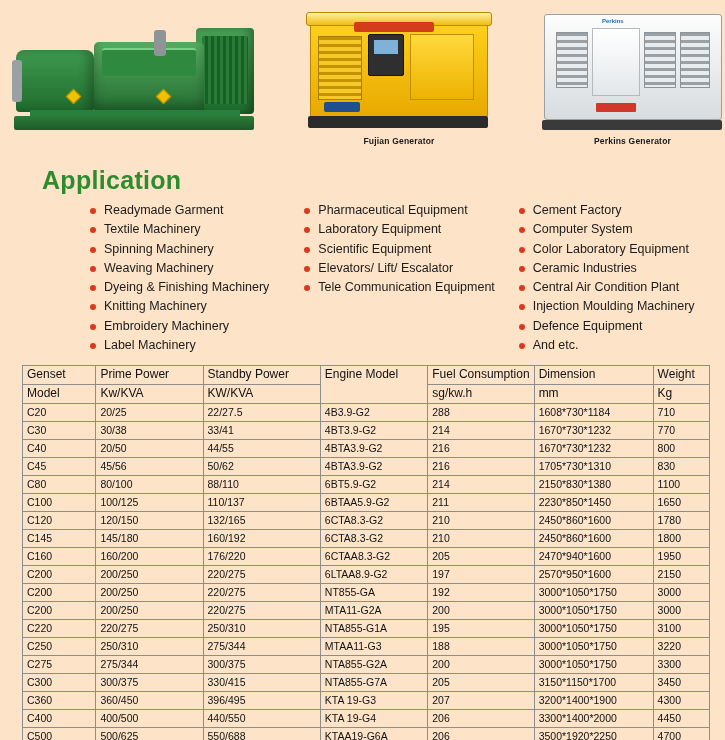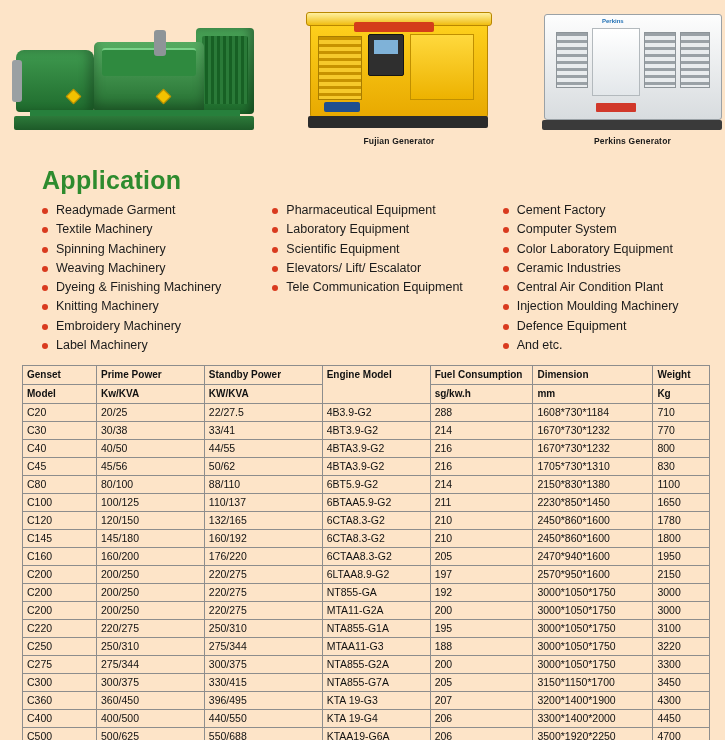--- a/index.html
+++ b/index.html
@@ -246,20 +246,21 @@
     margin: 4px 8px 6px 42px;
     letter-spacing: .3px;
   }
 
   
   .app-cols {
     display: flex;
     padding: 0 14px 0 42px;
     box-sizing: border-box;
     gap: 22px;
+    margin-left: 48px;
   }
   .app-col { width: 33%; }
   .app-col ul {
     list-style: none;
     margin: 0;
     padding: 0;
   }
   .app-col li {
     position: relative;
     padding-left: 14px;
@@ -291,22 +292,22 @@
   }
   table.spec th, table.spec td {
     border: 1px solid #8d8d8d;
     padding: 1px 4px;
     text-align: left;
     height: 15px;
     line-height: 13px;
     white-space: nowrap;
   }
   table.spec thead th {
-    font-weight: bold;
-    font-size: 10px;
+    font-weight: normal;
+    font-size: 12px;
     vertical-align: top;
     padding-top: 2px;
   }
   table.spec thead tr.h2 th {
     border-top: none;
   }
   .c-model    { width: 66px; }
   .c-prime    { width: 100px; }
   .c-standby  { width: 110px; }
   .c-engine   { width: 100px; }
@@ -444,21 +445,21 @@
           <td>C30</td>
           <td>30/38</td>
           <td>33/41</td>
           <td>4BT3.9-G2</td>
           <td>214</td>
           <td>1670*730*1232</td>
           <td>770</td>
         </tr>
         <tr>
           <td>C40</td>
-          <td>40/50</td>
+          <td>20/50</td>
           <td>44/55</td>
           <td>4BTA3.9-G2</td>
           <td>216</td>
           <td>1670*730*1232</td>
           <td>800</td>
         </tr>
         <tr>
           <td>C45</td>
           <td>45/56</td>
           <td>50/62</td>

